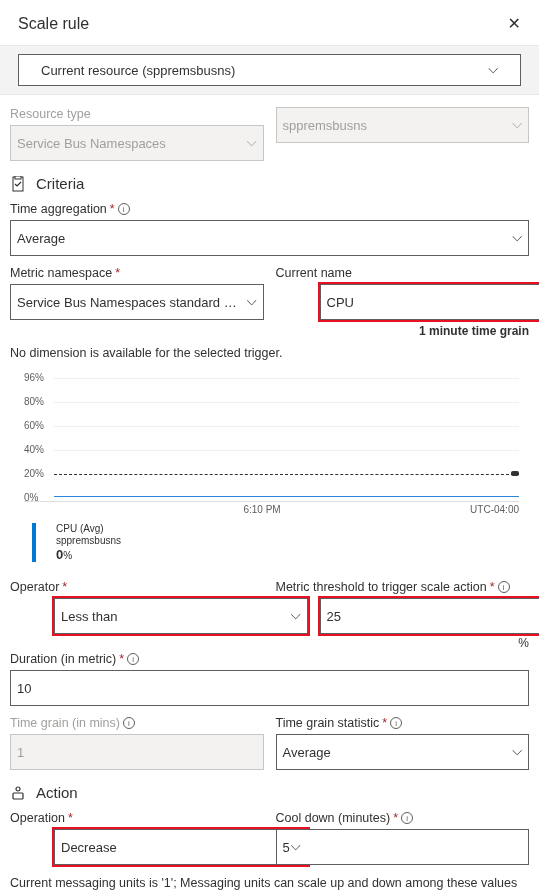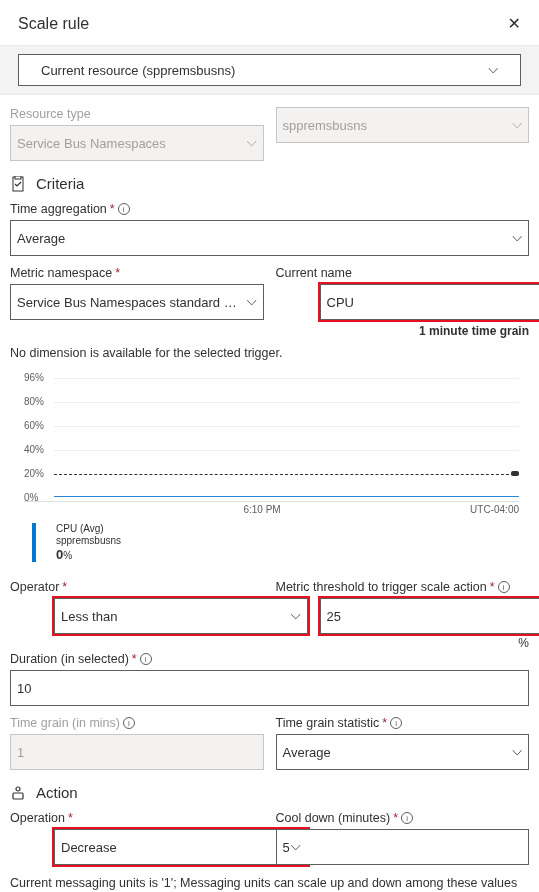--- a/index.html
+++ b/index.html
@@ -346,21 +346,21 @@
         <span>25</span>
         <span class="checkmark">✓</span>
       </div>
       <div class="unit-right">%</div>
     </div>
   </div>
 
   <div class="row">
     <div class="col">
       <div class="label">
-        <span>Duration (in selected)</span>
+        <span>Duration (in metric)</span>
         <span class="req">*</span>
         <span class="info-icon">i</span>
       </div>
       <div class="textbox">
         <span>10</span>
       </div>
     </div>
   </div>
 
   <div class="row">

